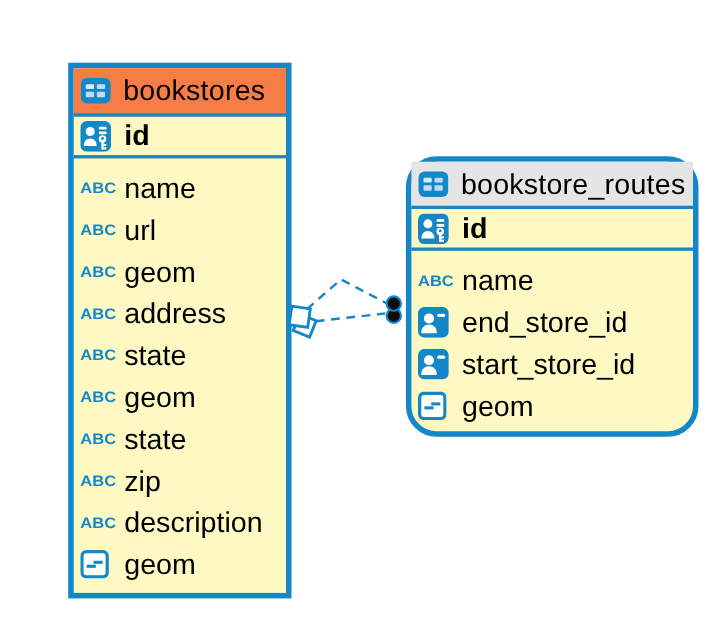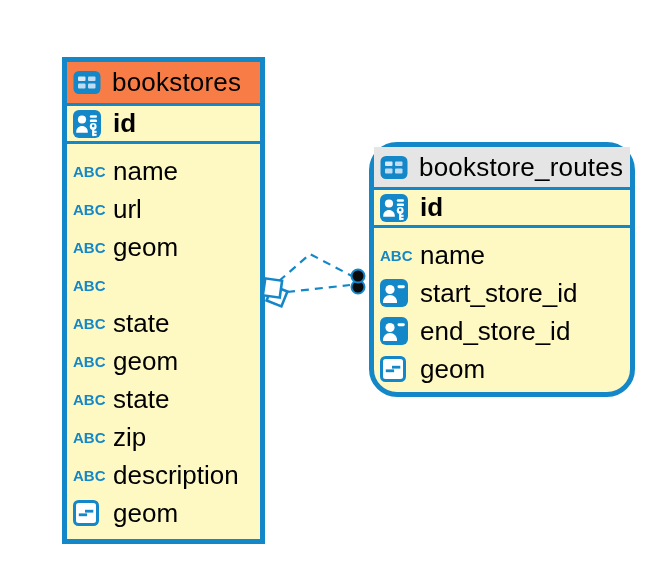--- a/index.html
+++ b/index.html
@@ -113,20 +113,21 @@
       <div class="col-row">
         <span class="icon-cell">
           <span class="abc">ABC</span>
         </span>
         <span class="clabel">geom</span>
       </div>
       <div class="col-row">
         <span class="icon-cell">
           <span class="abc">ABC</span>
         </span>
+        <span class="clabel">address</span>
       </div>
       <div class="col-row">
         <span class="icon-cell">
           <span class="abc">ABC</span>
         </span>
         <span class="clabel">state</span>
       </div>
       <div class="col-row">
         <span class="icon-cell">
           <span class="abc">ABC</span>
@@ -203,32 +204,32 @@
       </div>
       <div class="col-row">
         <span class="icon-cell">
           <svg width="28" height="28" viewBox="0 0 28 28">
     <rect width="28" height="28" rx="6" fill="#1487C9"></rect>
     <circle cx="10" cy="10.5" r="4.6" fill="#fff"></circle>
     <path d="M3 24v-1.2c0-3.8 3.1-6.8 7-6.8s7 3 7 6.8V24z" fill="#fff"></path>
     <rect x="17.5" y="6.2" width="7.3" height="3" rx="1.4" fill="#fff"></rect>
           </svg>
         </span>
-        <span class="clabel">start_store_id</span>
+        <span class="clabel">end_store_id</span>
       </div>
       <div class="col-row">
         <span class="icon-cell">
           <svg width="28" height="28" viewBox="0 0 28 28">
     <rect width="28" height="28" rx="6" fill="#1487C9"></rect>
     <circle cx="10" cy="10.5" r="4.6" fill="#fff"></circle>
     <path d="M3 24v-1.2c0-3.8 3.1-6.8 7-6.8s7 3 7 6.8V24z" fill="#fff"></path>
     <rect x="17.5" y="6.2" width="7.3" height="3" rx="1.4" fill="#fff"></rect>
           </svg>
         </span>
-        <span class="clabel">end_store_id</span>
+        <span class="clabel">start_store_id</span>
       </div>
       <div class="col-row">
         <span class="icon-cell">
           <svg width="26" height="26" viewBox="0 0 26 26">
     <rect x="1.5" y="1.5" width="23" height="23" rx="4" fill="#fff" stroke="#1487C9" stroke-width="3"></rect>
     <rect x="12" y="9.8" width="8.3" height="2.8" fill="#1487C9"></rect>
     <rect x="5.8" y="13.4" width="8.3" height="2.8" fill="#1487C9"></rect>
           </svg>
         </span>
         <span class="clabel">geom</span>

